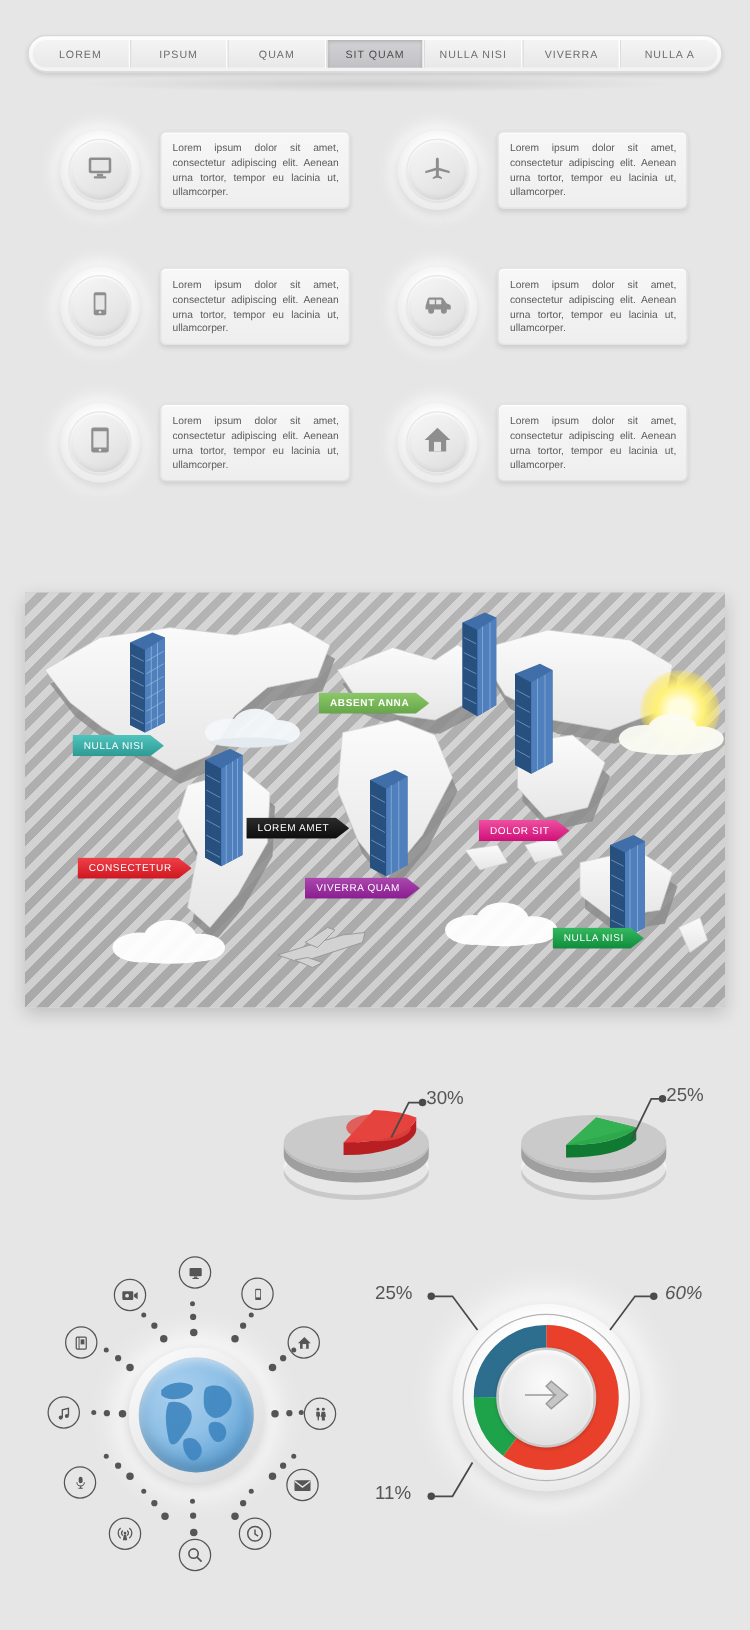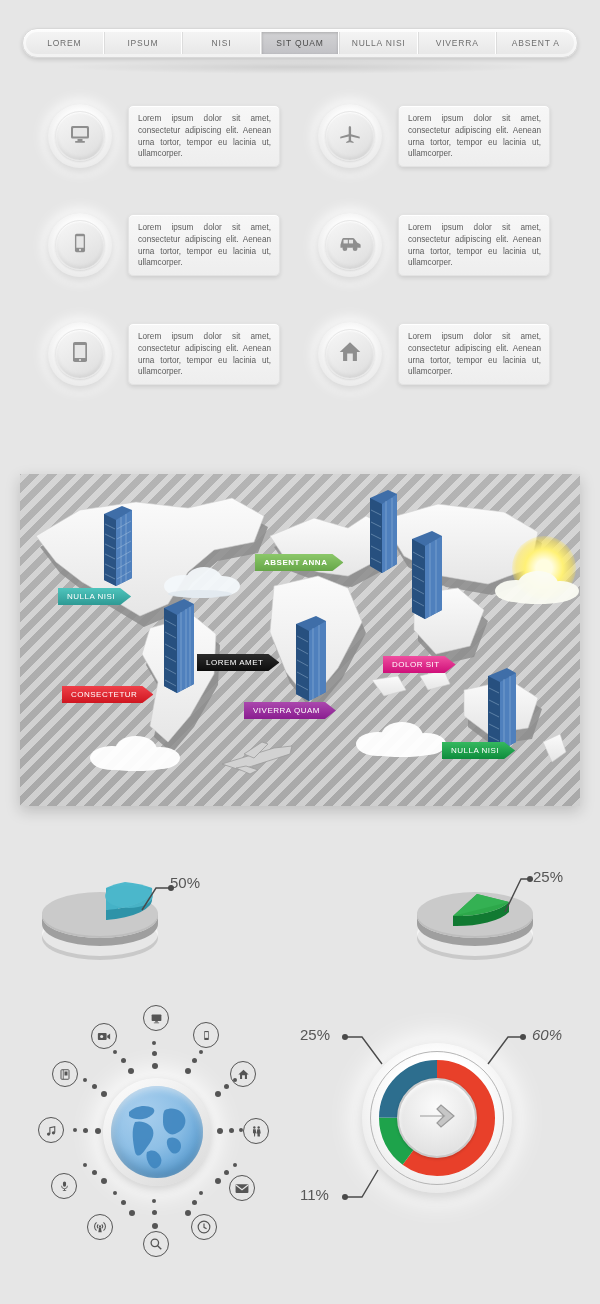--- a/index.html
+++ b/index.html
@@ -154,33 +154,33 @@
 
 <div class="nav-wrap">
   <div class="nav-bar">
     <div class="nav-item">
         <span>LOREM</span>
       </div>
     <div class="nav-item">
         <span>IPSUM</span>
       </div>
     <div class="nav-item">
-        <span>NISI</span>
+        <span>QUAM</span>
       </div>
     <div class="nav-item active">
         <span>SIT QUAM</span>
       </div>
     <div class="nav-item">
         <span>NULLA NISI</span>
       </div>
     <div class="nav-item">
         <span>VIVERRA</span>
       </div>
     <div class="nav-item">
-        <span>ABSENT A</span>
+        <span>NULLA A</span>
       </div>
   </div>
 </div>
 <div class="nav-shadow"></div>
 
 <div class="features">
 
   <div class="feat" style="left:48px; top:8px;">
     <div class="orb-outer">
       <div class="orb-inner">
@@ -460,40 +460,39 @@
   <div class="tag" style="left:224px; top:228px; background:linear-gradient(#ab48ae,#8a1d90);">
       <span>VIVERRA QUAM</span>
     </div>
   <div class="tag" style="left:422px; top:268px; background:linear-gradient(#35b95f,#0e8c3c);">
       <span>NULLA NISI</span>
     </div>
 </div>
 
 <div class="pies">
 
-  <div class="pie-unit" style="left:30px;">
+
+  <div class="pie-unit" style="left:215px;">
     <svg width="160" height="110" viewBox="0 0 160 110">
       <ellipse cx="70" cy="76" rx="58" ry="22" fill="#c9c9c9"></ellipse>
       <ellipse cx="70" cy="72" rx="58" ry="22" fill="#ffffff" opacity=".55"></ellipse>
       <path d="M12 62 A58 22 0 0 0 128 62 L128 54 A58 22 0 0 1 12 54 Z" fill="#9f9f9f"></path>
       <ellipse cx="70" cy="54" rx="58" ry="22" fill="#bdbdbd"></ellipse>
       <ellipse cx="70" cy="52" rx="58" ry="22" fill="#cacaca"></ellipse>
-      <path d="M76 58 A56 21 0 0 0 122 36 L122 26 A56 21 0 0 1 76 48 Z" fill="#2e93a8"></path>
-      <path d="M76 58 L76 48 L88 44 L88 54 Z" fill="#2e93a8"></path>
-      <path d="M76 48 L122 26 A56 21 0 0 0 95 20 A56 21 0 0 0 76 26 Z" fill="#4fb9cd"></path>
-      <path d="M76 48 A56 21 0 0 0 122 26 A56 21 0 0 0 76 26 Z" fill="#45b2c7"></path>
-      <ellipse cx="99" cy="34" rx="24" ry="12" fill="#4cb7cb" opacity=".85"></ellipse>
+      <path d="M60 62 A56 21 0 0 0 118 42 L118 32 A56 21 0 0 1 60 52 Z" fill="#b81f22"></path>
+      <path d="M60 62 L60 52 L70 50 L70 60 Z" fill="#b81f22"></path>
+      <path d="M60 52 A56 21 0 0 0 118 32 A56 21 0 0 0 84 26 Z" fill="#e8403d"></path>
+      <ellipse cx="88" cy="40" rx="26" ry="11" fill="#e2443f" opacity=".8"></ellipse>
     </svg>
-    <span class="pie-label" style="left:140px; top:12px;">50%</span>
-    <svg style="position:absolute; left:108px; top:18px;" width="40" height="34">
-      <path d="M4 30 L18 8 L32 8" stroke="#4a4a4a" stroke-width="1.4" fill="none"></path>
-      <circle cx="33" cy="8" r="3" fill="#4a4a4a"></circle>
+    <span class="pie-label" style="left:126px; top:8px;">30%</span>
+    <svg style="position:absolute; left:92px; top:14px;" width="40" height="38">
+      <path d="M6 34 L20 6 L30 6" stroke="#4a4a4a" stroke-width="1.4" fill="none"></path>
+      <circle cx="31" cy="6" r="3" fill="#4a4a4a"></circle>
     </svg>
   </div>
-
 
   <div class="pie-unit" style="left:405px;">
     <svg width="160" height="110" viewBox="0 0 160 110">
       <ellipse cx="70" cy="76" rx="58" ry="22" fill="#c9c9c9"></ellipse>
       <ellipse cx="70" cy="72" rx="58" ry="22" fill="#ffffff" opacity=".55"></ellipse>
       <path d="M12 62 A58 22 0 0 0 128 62 L128 54 A58 22 0 0 1 12 54 Z" fill="#9f9f9f"></path>
       <ellipse cx="70" cy="54" rx="58" ry="22" fill="#bdbdbd"></ellipse>
       <ellipse cx="70" cy="52" rx="58" ry="22" fill="#cacaca"></ellipse>
       <path d="M48 64 A56 21 0 0 0 104 50 L104 40 A56 21 0 0 1 48 54 Z" fill="#117a32"></path>
       <path d="M48 64 L48 54 L58 52 L58 62 Z" fill="#117a32"></path>

